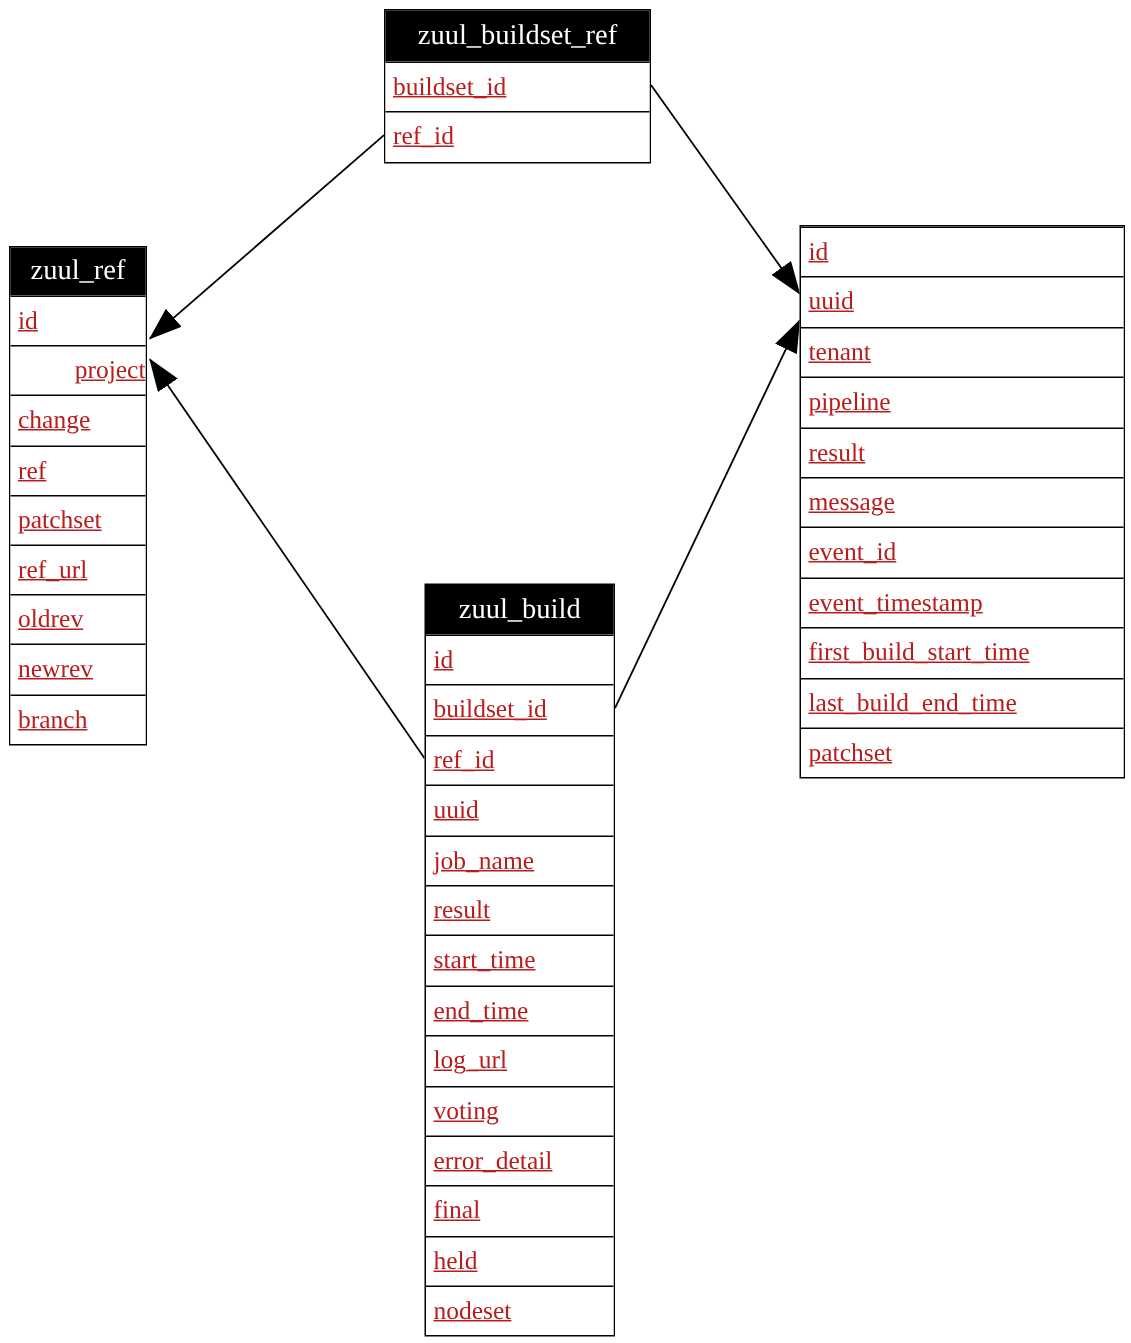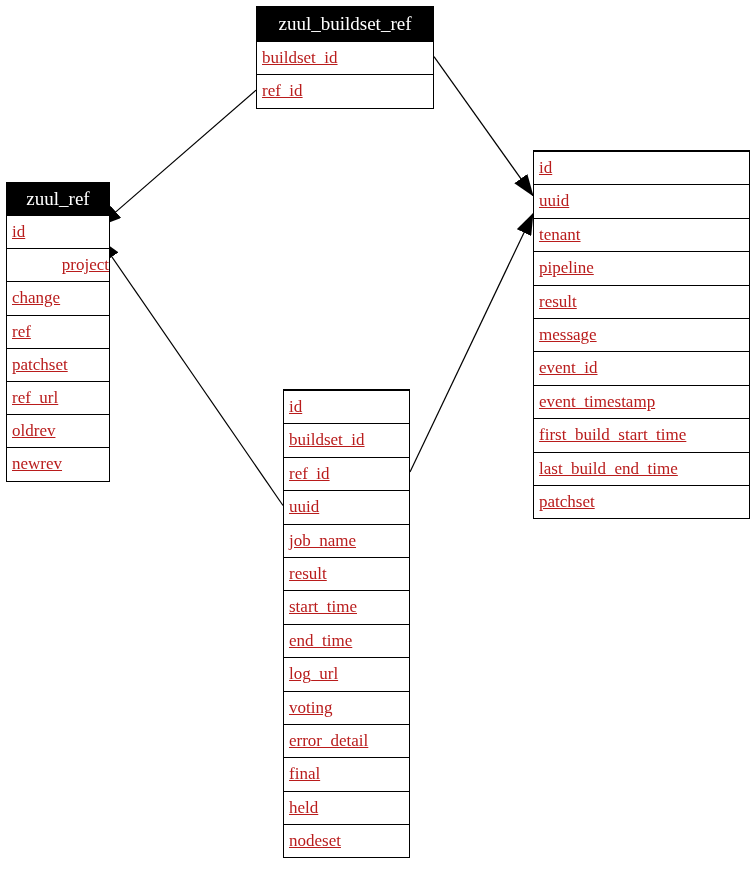--- a/index.html
+++ b/index.html
@@ -67,51 +67,53 @@
     </svg>
 
   <div class="table" id="t-zuul_buildset_ref" style="left: 256px; top: 6px; width: 178px;">
     <div class="thead" style="height: 34px; line-height: 34px;">zuul_buildset_ref</div>
     <div class="tbody">
         <div class="cell" style="height: 33.4px; line-height: 31.4px;">buildset_id</div>
         <div class="cell" style="height: 33.4px; line-height: 31.4px;">ref_id</div>
       </div>
   </div>
 
-  <div class="table" id="t-zuul_ref" style="left: 6px; top: 182px; width: 104px;">
+  <div class="table" id="t-zuul_ref" style="left: 6px; top: 164px; width: 92px;">
     <div class="thead" style="height: 32px; line-height: 32px;">zuul_ref</div>
     <div class="tbody">
         <div class="cell" style="height: 33.2px; line-height: 31.2px;">id</div>
         <div class="cell" style="height: 33.2px; line-height: 31.2px; text-align: right;">project</div>
         <div class="cell" style="height: 33.2px; line-height: 31.2px;">change</div>
         <div class="cell" style="height: 33.2px; line-height: 31.2px;">ref</div>
         <div class="cell" style="height: 33.2px; line-height: 31.2px;">patchset</div>
         <div class="cell" style="height: 33.2px; line-height: 31.2px;">ref_url</div>
         <div class="cell" style="height: 33.2px; line-height: 31.2px;">oldrev</div>
         <div class="cell" style="height: 33.2px; line-height: 31.2px;">newrev</div>
+        <div class="cell" style="height: 33.2px; line-height: 31.2px;">branch</div>
       </div>
   </div>
 
   <div class="table" id="t-zuul_buildset" style="left: 533px; top: 150px; width: 217px;">
     <div class="tbody">
         <div class="cell" style="height: 33.4px; line-height: 31.4px;">id</div>
         <div class="cell" style="height: 33.4px; line-height: 31.4px;">uuid</div>
         <div class="cell" style="height: 33.4px; line-height: 31.4px;">tenant</div>
         <div class="cell" style="height: 33.4px; line-height: 31.4px;">pipeline</div>
         <div class="cell" style="height: 33.4px; line-height: 31.4px;">result</div>
         <div class="cell" style="height: 33.4px; line-height: 31.4px;">message</div>
         <div class="cell" style="height: 33.4px; line-height: 31.4px;">event_id</div>
         <div class="cell" style="height: 33.4px; line-height: 31.4px;">event_timestamp</div>
         <div class="cell" style="height: 33.4px; line-height: 31.4px;">first_build_start_time</div>
         <div class="cell" style="height: 33.4px; line-height: 31.4px;">last_build_end_time</div>
         <div class="cell" style="height: 33.4px; line-height: 31.4px;">patchset</div>
       </div>
   </div>
 
   <div class="table" id="t-zuul_build" style="left: 283px; top: 389px; width: 127px;">
+    <div class="thead" style="height: 33px; line-height: 33px;">zuul_build</div>
     <div class="tbody">
         <div class="cell" style="height: 33.4px; line-height: 31.4px;">id</div>
         <div class="cell" style="height: 33.4px; line-height: 31.4px;">buildset_id</div>
         <div class="cell" style="height: 33.4px; line-height: 31.4px;">ref_id</div>
         <div class="cell" style="height: 33.4px; line-height: 31.4px;">uuid</div>
         <div class="cell" style="height: 33.4px; line-height: 31.4px;">job_name</div>
         <div class="cell" style="height: 33.4px; line-height: 31.4px;">result</div>
         <div class="cell" style="height: 33.4px; line-height: 31.4px;">start_time</div>
         <div class="cell" style="height: 33.4px; line-height: 31.4px;">end_time</div>
         <div class="cell" style="height: 33.4px; line-height: 31.4px;">log_url</div>

